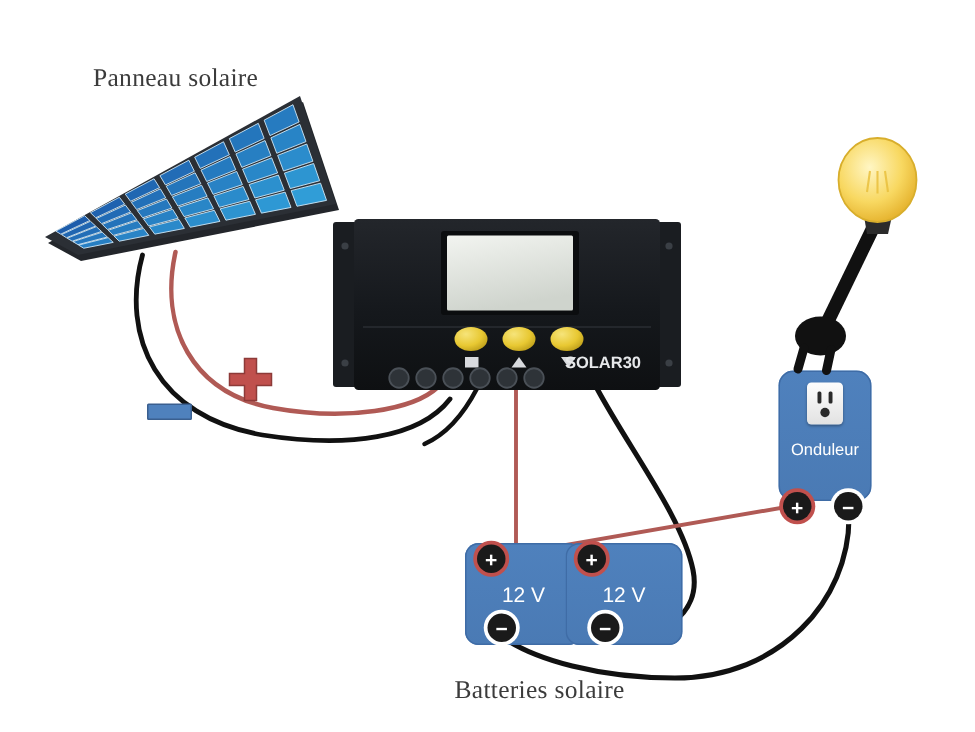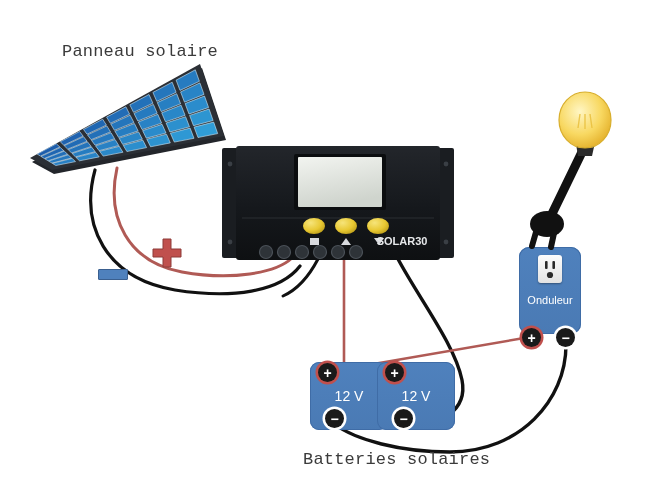--- a/index.html
+++ b/index.html
@@ -12,21 +12,21 @@
     width: 650px;
     height: 488px;
     background: #ffffff;
     overflow: hidden;
     font-family: "Liberation Sans", sans-serif;
   }
   .label {
     position: absolute;
     color: #3b3b3b;
     font-size: 17px;
-    font-family: Liberation Mono, monospace;
+    font-family: Liberation Serif, serif;
     white-space: nowrap;
     letter-spacing: 0.2px;
   }
   #lbl-panel   { left: 62px;  top: 42px; }
   #lbl-ctrl    { left: 251px; top: 104px; }
   #lbl-batt    { left: 303px; top: 450px; }
 
   
   #wires, #wires-top {
     position: absolute;
@@ -319,15 +319,15 @@
       <rect x="57" y="50" width="17" height="2.5" fill="#8d8d8d"></rect>
       <rect x="58" y="55" width="15" height="2.5" fill="#8d8d8d"></rect>
 
       <ellipse cx="65" cy="30" rx="26" ry="28" fill="url(#bulbg)" stroke="#d8ae2c" stroke-width="1.2"></ellipse>
 
       <path d="M58,38 L60,24 M65,39 L65,24 M72,38 L70,24" stroke="#e9bf3d" stroke-width="1.4" fill="none" opacity="0.85"></path>
     </svg>
   </div>
 
   <div class="label" id="lbl-panel">Panneau solaire</div>
-  <div class="label" id="lbl-batt">Batteries solaires</div>
+  <div class="label" id="lbl-batt">Batteries solaire</div>
 
 </div>
 
 </body></html>

